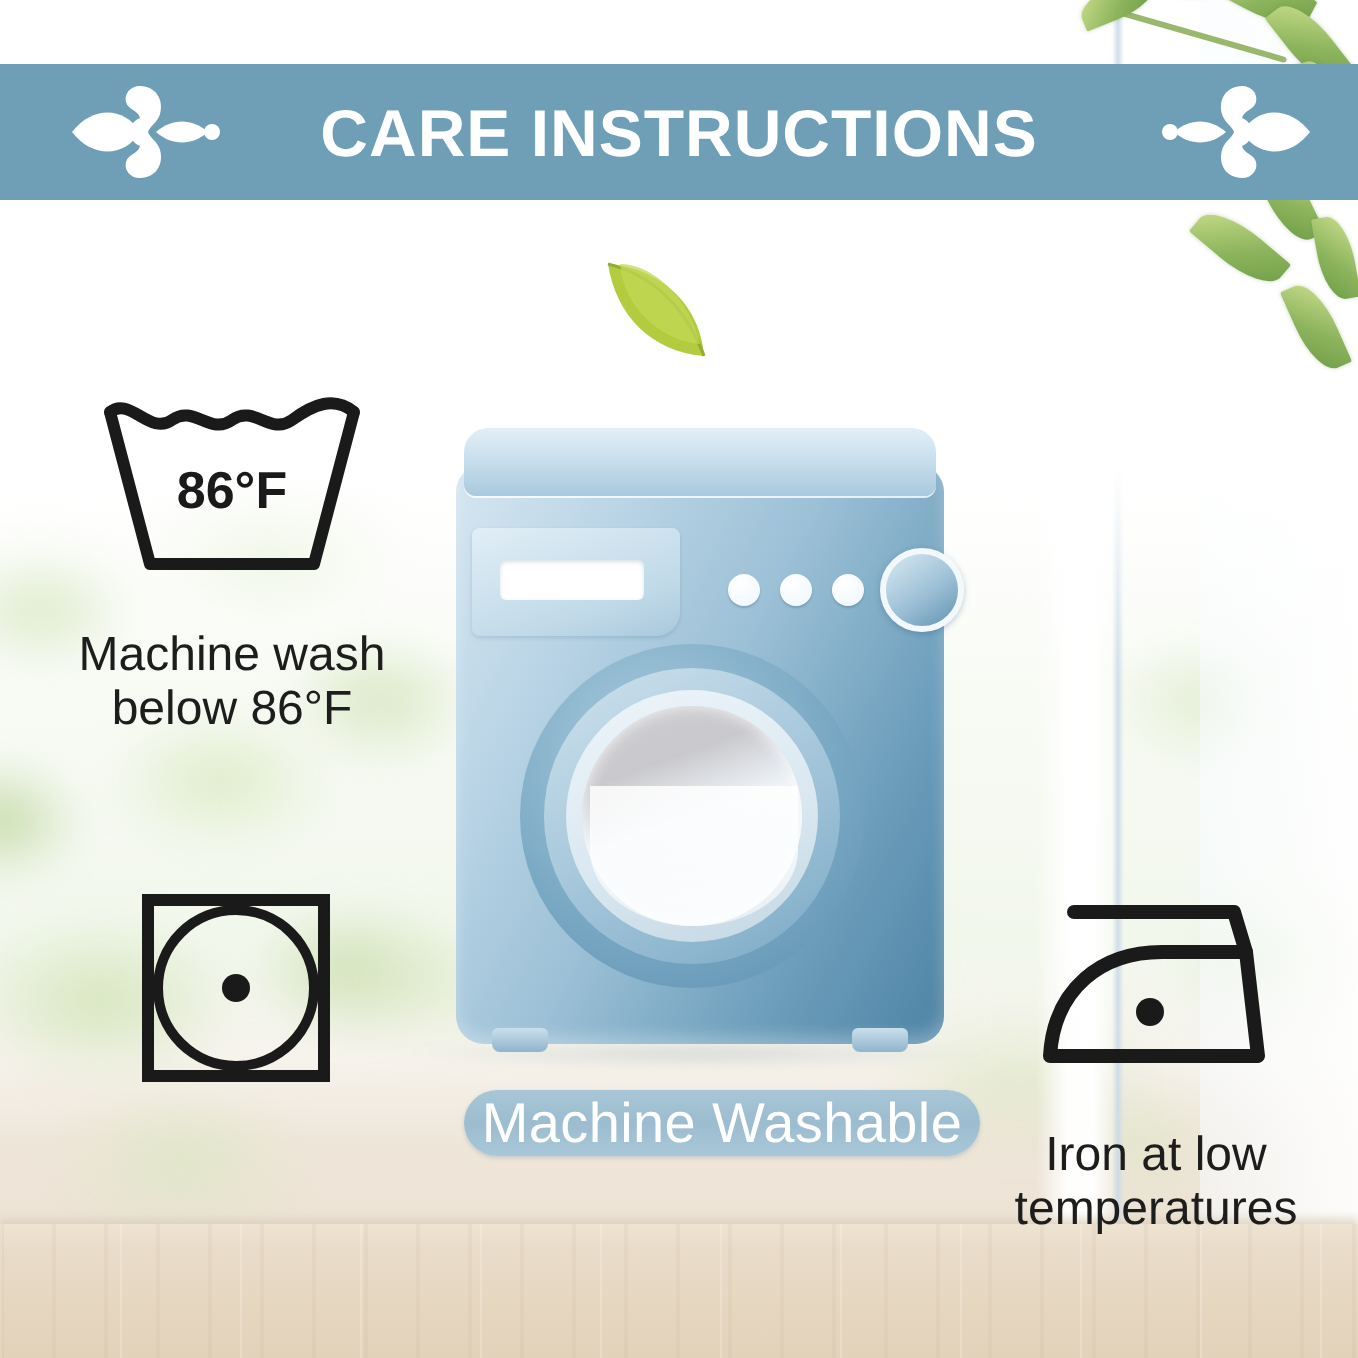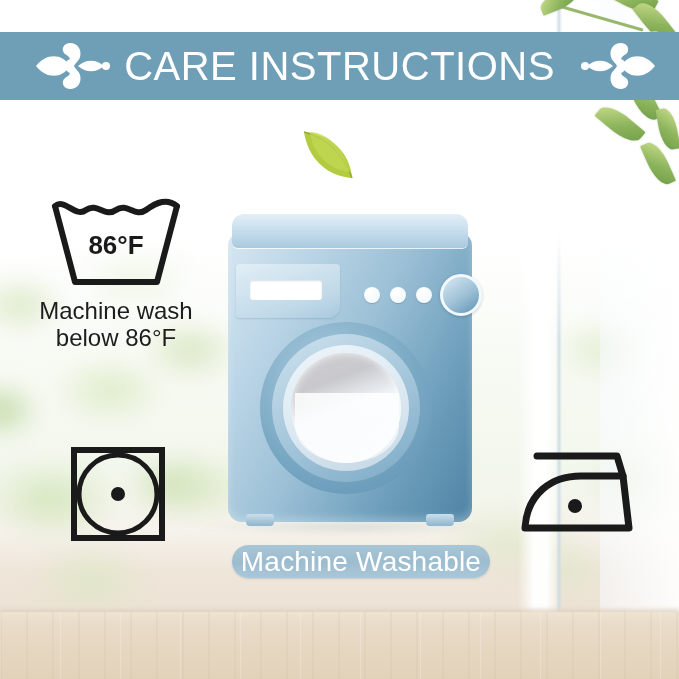--- a/index.html
+++ b/index.html
@@ -57,29 +57,29 @@
   .table{position:absolute;left:0;right:0;top:612px;height:67px;
     background:linear-gradient(180deg,#efe3d2 0%,#e9dcc9 18%,#e6d7c1 55%,#e2d2ba 100%);}
   .table::after{content:"";position:absolute;inset:0;
     background:repeating-linear-gradient(90deg,rgba(205,186,160,.20) 0 2px,rgba(255,255,255,0) 2px 26px),
                repeating-linear-gradient(90deg,rgba(255,255,255,.25) 0 1px,rgba(255,255,255,0) 1px 60px);
     opacity:.8;}
   .table-edge{position:absolute;left:0;right:0;top:608px;height:8px;background:linear-gradient(180deg,rgba(230,220,205,.5),rgba(210,196,175,.85));filter:blur(1.5px);}
 
   
   .banner{position:absolute;left:0;right:0;top:32px;height:68px;background:#6f9fb6;display:flex;align-items:center;justify-content:center;}
-  .banner-title{color:#ffffff;font-size:40px;font-weight:400;letter-spacing:.5px;line-height:1;white-space:nowrap;}
+  .banner-title{color:#ffffff;font-size:33px;font-weight:700;letter-spacing:.5px;line-height:1;white-space:nowrap;}
   .orn{position:absolute;top:50%;transform:translateY(-50%);width:78px;height:54px;}
   .orn-left{left:34px;}
   .orn-right{right:22px;transform:translateY(-50%) scaleX(-1);}
 
   
   .care{position:absolute;display:flex;flex-direction:column;align-items:center;}
   .care .glyph{display:block;}
-  .care .cap{margin-top:6px;text-align:center;color:#1d1d1d;font-size:24px;line-height:1.12;white-space:pre-line;}
+  .care .cap{margin-top:23px;text-align:center;color:#1d1d1d;font-size:24px;line-height:1.12;white-space:pre-line;}
 
   .care-wash{left:18px;top:196px;width:196px;}
   .care-bleach{left:478px;top:193px;width:196px;}
   .care-dry{left:20px;top:444px;width:196px;}
   .care-iron{left:480px;top:450px;width:196px;}
 
   
   .machine{position:absolute;left:228px;top:214px;width:244px;height:310px;}
   .mbody{position:absolute;left:0;top:18px;width:244px;height:290px;border-radius:14px;
     background:linear-gradient(118deg,#d6e6f1 0%,#bcd6e7 22%,#9cc0d6 48%,#6fa0bd 74%,#4e83a4 100%);
@@ -197,20 +197,22 @@
       <circle cx="51" cy="50" r="7" fill="#1a1a1a"></circle>
     </svg>
   </div>
 
   <div class="care care-iron">
     <svg class="glyph" width="142" height="92" viewBox="0 0 142 92">
       <path d="M18 78 C20 44 44 26 74 26 L116 26 L122 78 Z" fill="none" stroke="#1a1a1a" stroke-width="7" stroke-linejoin="round"></path>
       <path d="M116 26 L110 6 L30 6" fill="none" stroke="#1a1a1a" stroke-width="7" stroke-linecap="round" stroke-linejoin="round"></path>
       <circle cx="68" cy="56" r="7" fill="#1a1a1a"></circle>
     </svg>
+    <div class="cap">Iron at low
+temperatures</div>
   </div>
 
   <div class="mshadow"></div>
   <div class="machine">
     <div class="mbody">
       <div class="drawer">
         <div class="drawer-slot"></div>
       </div>
       <div class="dot dot1"></div>
       <div class="dot dot2"></div>

